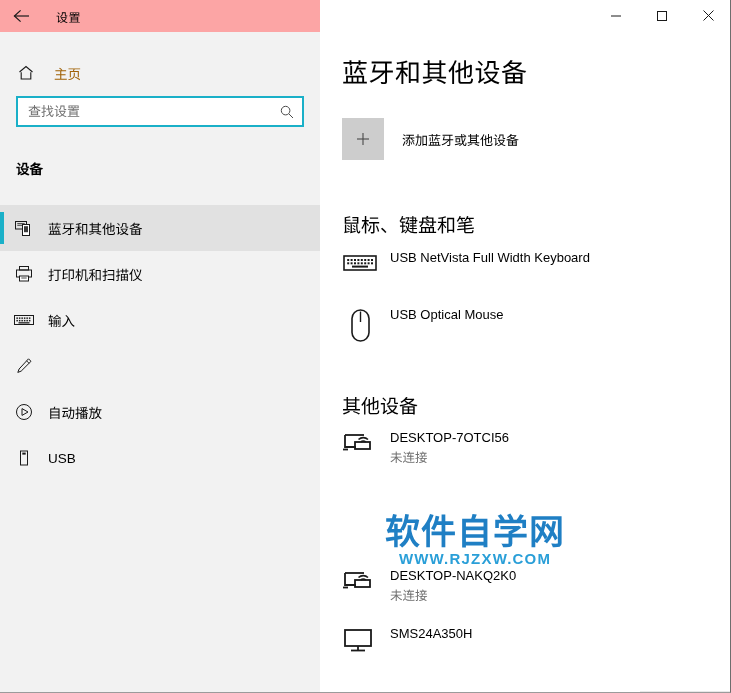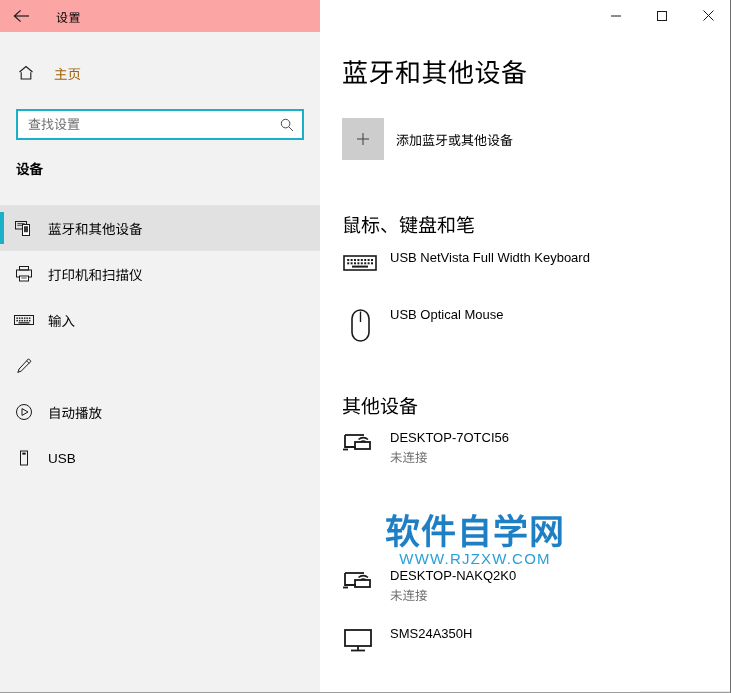--- a/index.html
+++ b/index.html
@@ -104,21 +104,21 @@
     margin-left: 4px;
   }
   .home-label {
     font-size: 13.5px;
     color: #a16207;
     margin-left: 6px;
   }
 
   .search-wrap {
     position: absolute;
-    top: 109px;
+    top: 96px;
     left: 16px;
     width: 288px;
     height: 31px;
     box-sizing: border-box;
     border: 2px solid #1ab0c8;
     background: #ffffff;
     display: flex;
     align-items: center;
   }
   .search-input {
@@ -220,21 +220,21 @@
     width: 42px;
     height: 42px;
     background: #cdcdcd;
     display: flex;
     align-items: center;
     justify-content: center;
   }
   .add-device-label {
     font-size: 13px;
     color: #000;
-    margin-left: 12px;
+    margin-left: 18px;
   }
 
   .group-heading {
     position: absolute;
     left: 22px;
     font-size: 19px;
     font-weight: normal;
     color: #000;
   }
   #heading-mkp { top: 210px; }
@@ -295,21 +295,21 @@
     letter-spacing: 1px;
     text-shadow:
       -1.5px -1.5px 0 #ffffff,
        1.5px -1.5px 0 #ffffff,
       -1.5px  1.5px 0 #ffffff,
        1.5px  1.5px 0 #ffffff,
        0 0 2px #ffffff;
   }
   .watermark .wm-sub {
     font-size: 15px;
-    font-weight: normal;
+    font-weight: bold;
     color: #2a9fd8;
     letter-spacing: 1.2px;
     margin-top: 2px;
     text-shadow:
       -1px -1px 0 #ffffff,
        1px -1px 0 #ffffff,
       -1px  1px 0 #ffffff,
        1px  1px 0 #ffffff;
   }
 

